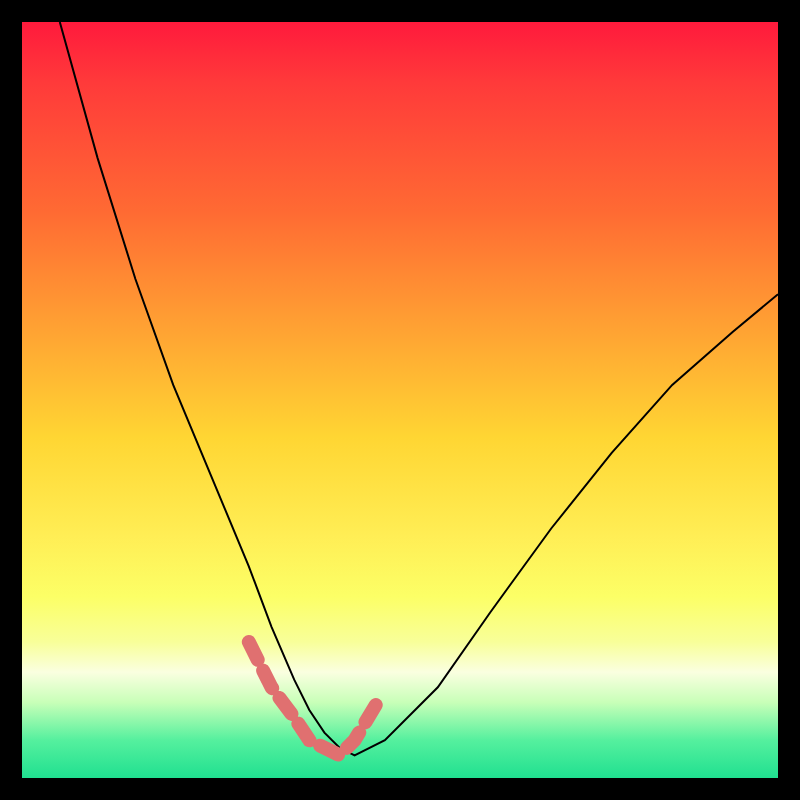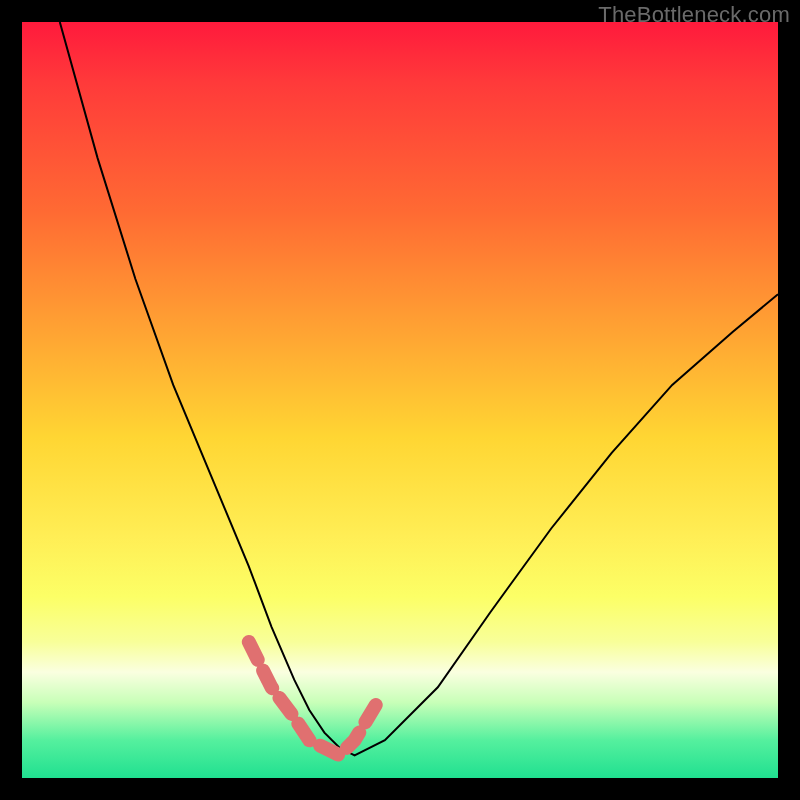--- a/index.html
+++ b/index.html
@@ -62,14 +62,13 @@
 </head>
 <body>
 
 <div class="frame">
   <div class="plot">
     <svg class="curve" viewBox="0 0 756 756">
       <path id="curve-path" fill="none" stroke="#000" stroke-width="2" d="M37.8 0.0 L75.6 136.1 L113.4 257.0 L151.2 362.9 L189.0 453.6 L226.8 544.3 L249.5 604.8 L272.2 657.7 L287.3 688.0 L302.4 710.6 L317.5 725.8 L332.6 733.3 L362.9 718.2 L415.8 665.3 L468.7 589.7 L529.2 506.5 L589.7 430.9 L650.2 362.9 L710.6 310.0 L756.0 272.2"></path>
       <path id="highlight-path" fill="none" stroke="#e07070" stroke-width="14" stroke-linecap="round" stroke-dasharray="20 12" d="M226.8 619.9 L249.5 665.3 L272.2 695.5 L287.3 718.2 L302.4 725.8 L317.5 733.3 L332.6 718.2 L355.3 680.4"></path>
     </svg>
   </div>
-  <div class="watermark">TheBottleneck.com</div>
 </div>
 
 </body></html>

